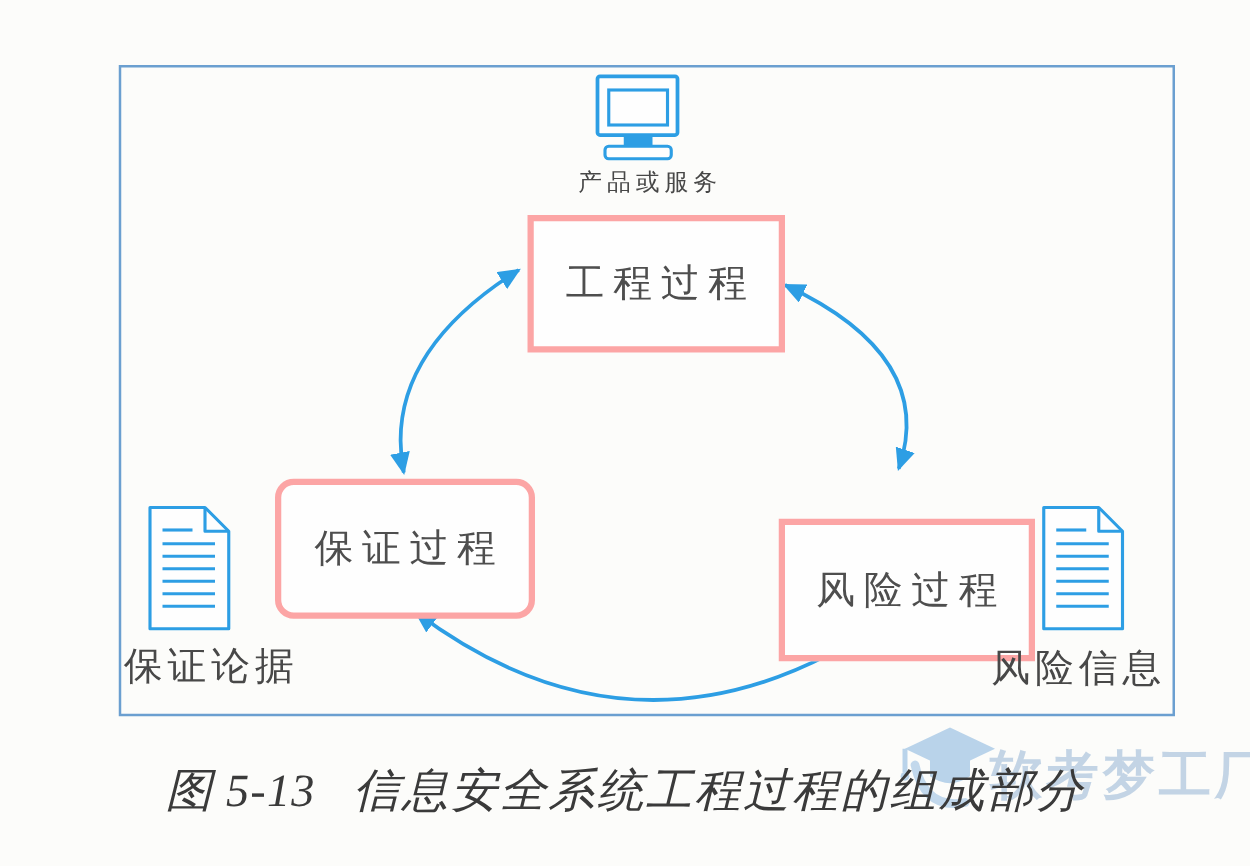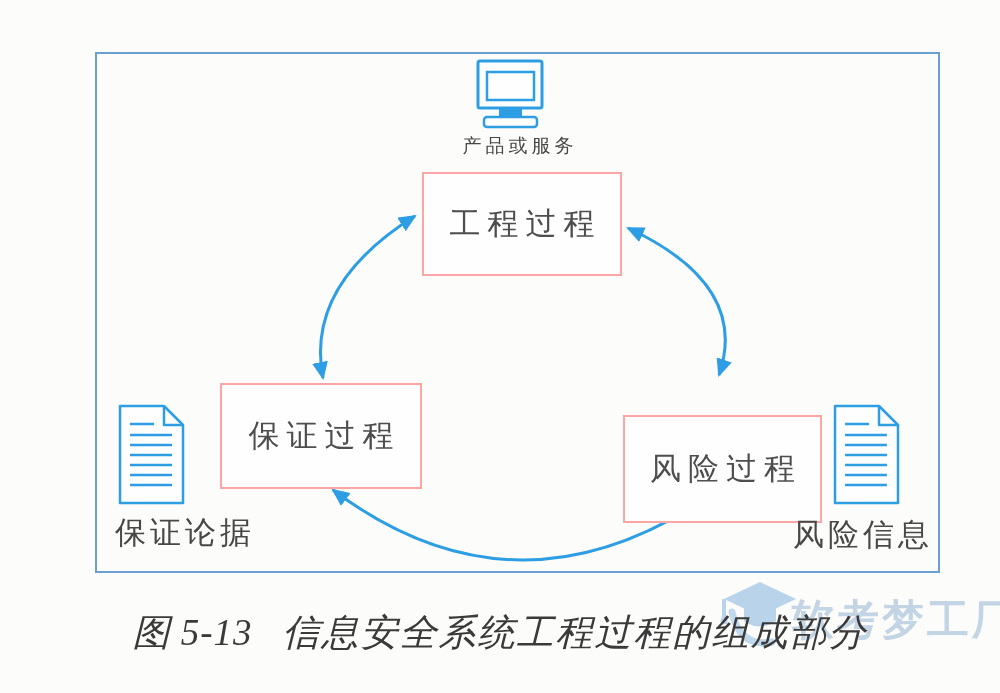--- a/index.html
+++ b/index.html
@@ -8,34 +8,34 @@
     background:#fcfcfa;overflow:hidden;
     font-family:"Liberation Serif","DejaVu Serif",serif;
   }
   .frame{
     position:absolute;left:95px;top:52px;width:841px;height:517px;
     border:2px solid #6b9fd0;background:transparent;z-index:1;
   }
   svg.art{position:absolute;left:0;top:0;z-index:2;}
   .box{
     position:absolute;display:flex;align-items:center;justify-content:center;
-    background:#fefefe;border:2px solid #fca5a5;z-index:3;
+    background:#fefefe;border:5px solid #fca5a5;z-index:3;
     font-size:31px;color:#4e4e4e;letter-spacing:7px;text-indent:7px;
   }
   .box-engineering{left:422px;top:172px;width:196px;height:100px;}
-  .box-assurance{left:220px;top:383px;width:198px;height:102px;}
+  .box-assurance{left:220px;top:383px;width:198px;height:102px;border-radius:15px;}
   .box-risk{left:623px;top:383px;width:195px;height:104px;margin-top:32px;}
   .top-label{
     position:absolute;left:412px;top:133px;width:216px;text-align:center;
     font-size:19px;color:#474747;letter-spacing:4px;z-index:3;
   }
   .side-label{
     position:absolute;font-size:31px;color:#484848;letter-spacing:4px;z-index:3;
   }
-  .side-label.left{left:99px;top:512px;margin-left:16px;}
+  .side-label.left{left:99px;top:512px;}
   .side-label.right{left:793px;top:514px;}
   .caption{
     position:absolute;left:0;right:0;top:608px;z-index:5;
     display:flex;justify-content:center;align-items:baseline;gap:30px;
     font-size:37px;color:#3a3a3a;font-style:italic;
   }
   .caption .cap-num{letter-spacing:1px;}
   .caption .cap-title{letter-spacing:2px;}
   .watermark{
     position:absolute;left:720px;top:578px;z-index:4;display:flex;align-items:flex-start;

